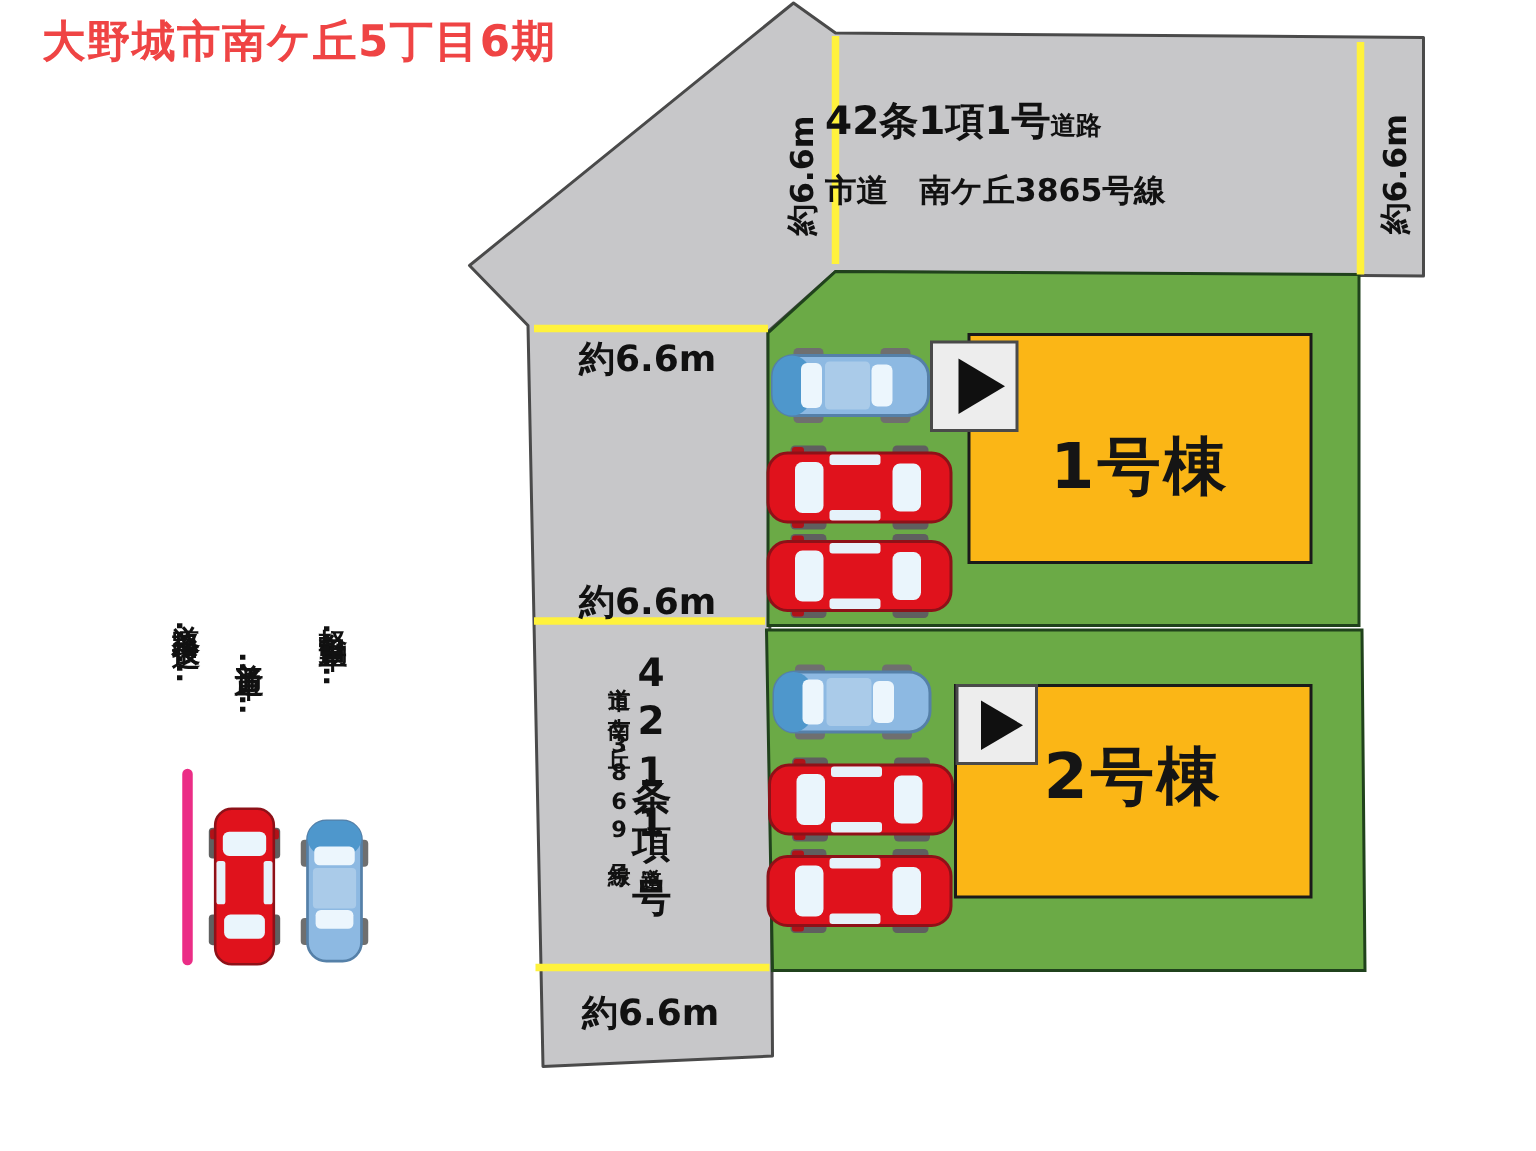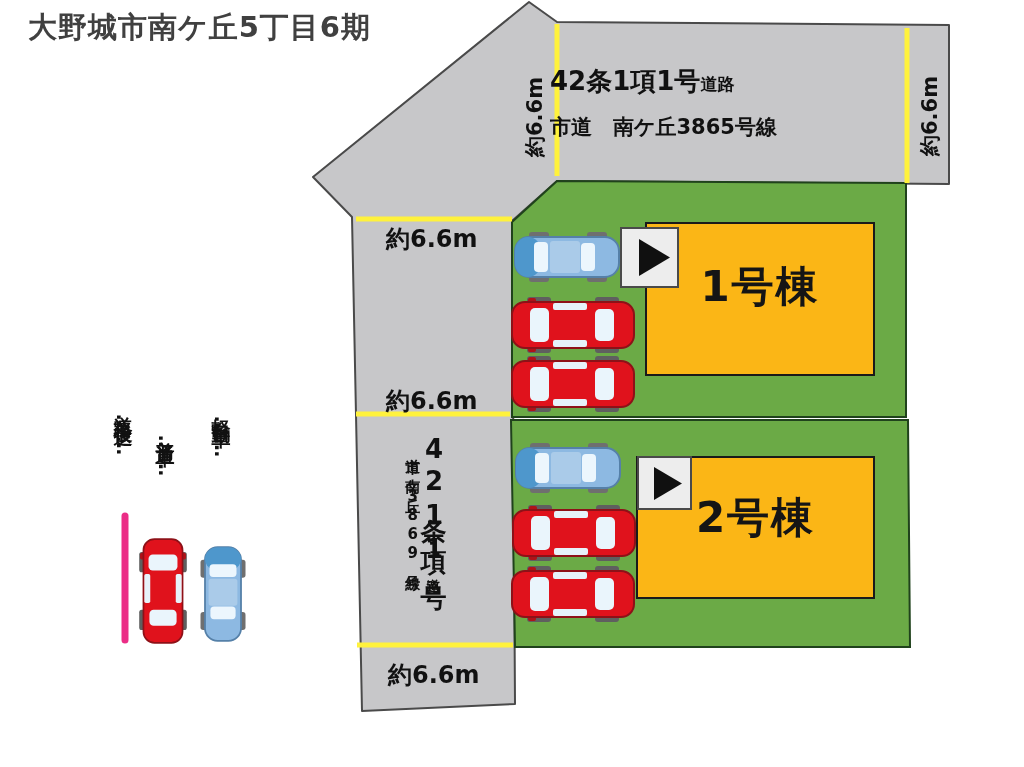--- a/index.html
+++ b/index.html
@@ -2,21 +2,21 @@
 <html><head>
 <meta charset="utf-8">
 <style>
   html,body { margin:0; padding:0; background:#ffffff; }
   body { font-family:"DejaVu Sans","Liberation Sans",sans-serif; }
   .stage { position:relative; width:1024px; height:767px; background:#ffffff; overflow:hidden; }
   .stage svg { position:absolute; left:0; top:0; }
 
   .t { position:absolute; font-weight:bold; color:#111; white-space:nowrap; }
 
-  .page-title { left:28px; top:8px; font-size:29px; color:#404040; letter-spacing:1px; }
+  .page-title { left:28px; top:8px; font-size:29px; color:#ef4444; letter-spacing:1px; }
 
   .top-road-name { left:550px; top:66px; width:392px; text-align:left; line-height:1.2; }
   .reg-big   { font-size:26px; }
   .reg-small { font-size:17px; }
   .street    { font-size:21px;margin-top:18px; }
 
   .m-rot { font-size:21px; width:88px; text-align:center; transform:rotate(-90deg); }
   .m-top-left  { left:491px; top:103px; }
   .m-top-right { left:886px; top:102px; }
 
@@ -26,21 +26,21 @@
   .m-left-bottom { left:388px; top:659px; }
 
   .left-road-name { left:404px; top:434px; height:226px;
                     writing-mode:vertical-rl; text-orientation:upright; line-height:1.05; }
   .lr-main   { display:block; font-size:26px; letter-spacing:2px; }
   .lr-suffix { font-size:14px; letter-spacing:1px; }
   .lr-sub    { display:block; font-size:15px; padding-top:12px; letter-spacing:1px; }
 
   .bldg-label { position:absolute; display:flex; align-items:center; justify-content:center;
                 font-weight:bold; font-size:42px; color:#151515; letter-spacing:2px; }
-  .b1 { left:646px; top:214px; width:228px; height:146px; }
+  .b1 { left:646px; top:238px; width:228px; height:146px; }
   .b2 { left:637px; top:453px; width:237px; height:130px; }
 
   .legend-v { position:absolute; writing-mode:vertical-rl; text-orientation:mixed;
               font-size:19px; font-weight:bold; color:#111; letter-spacing:3px; line-height:1; }
   .lg-kei     { left:212px; top:404px; }
   .lg-reg     { left:156px; top:426px; }
   .lg-setback { left:114px; top:402px; }
 </style>
 </head>
 <body>

